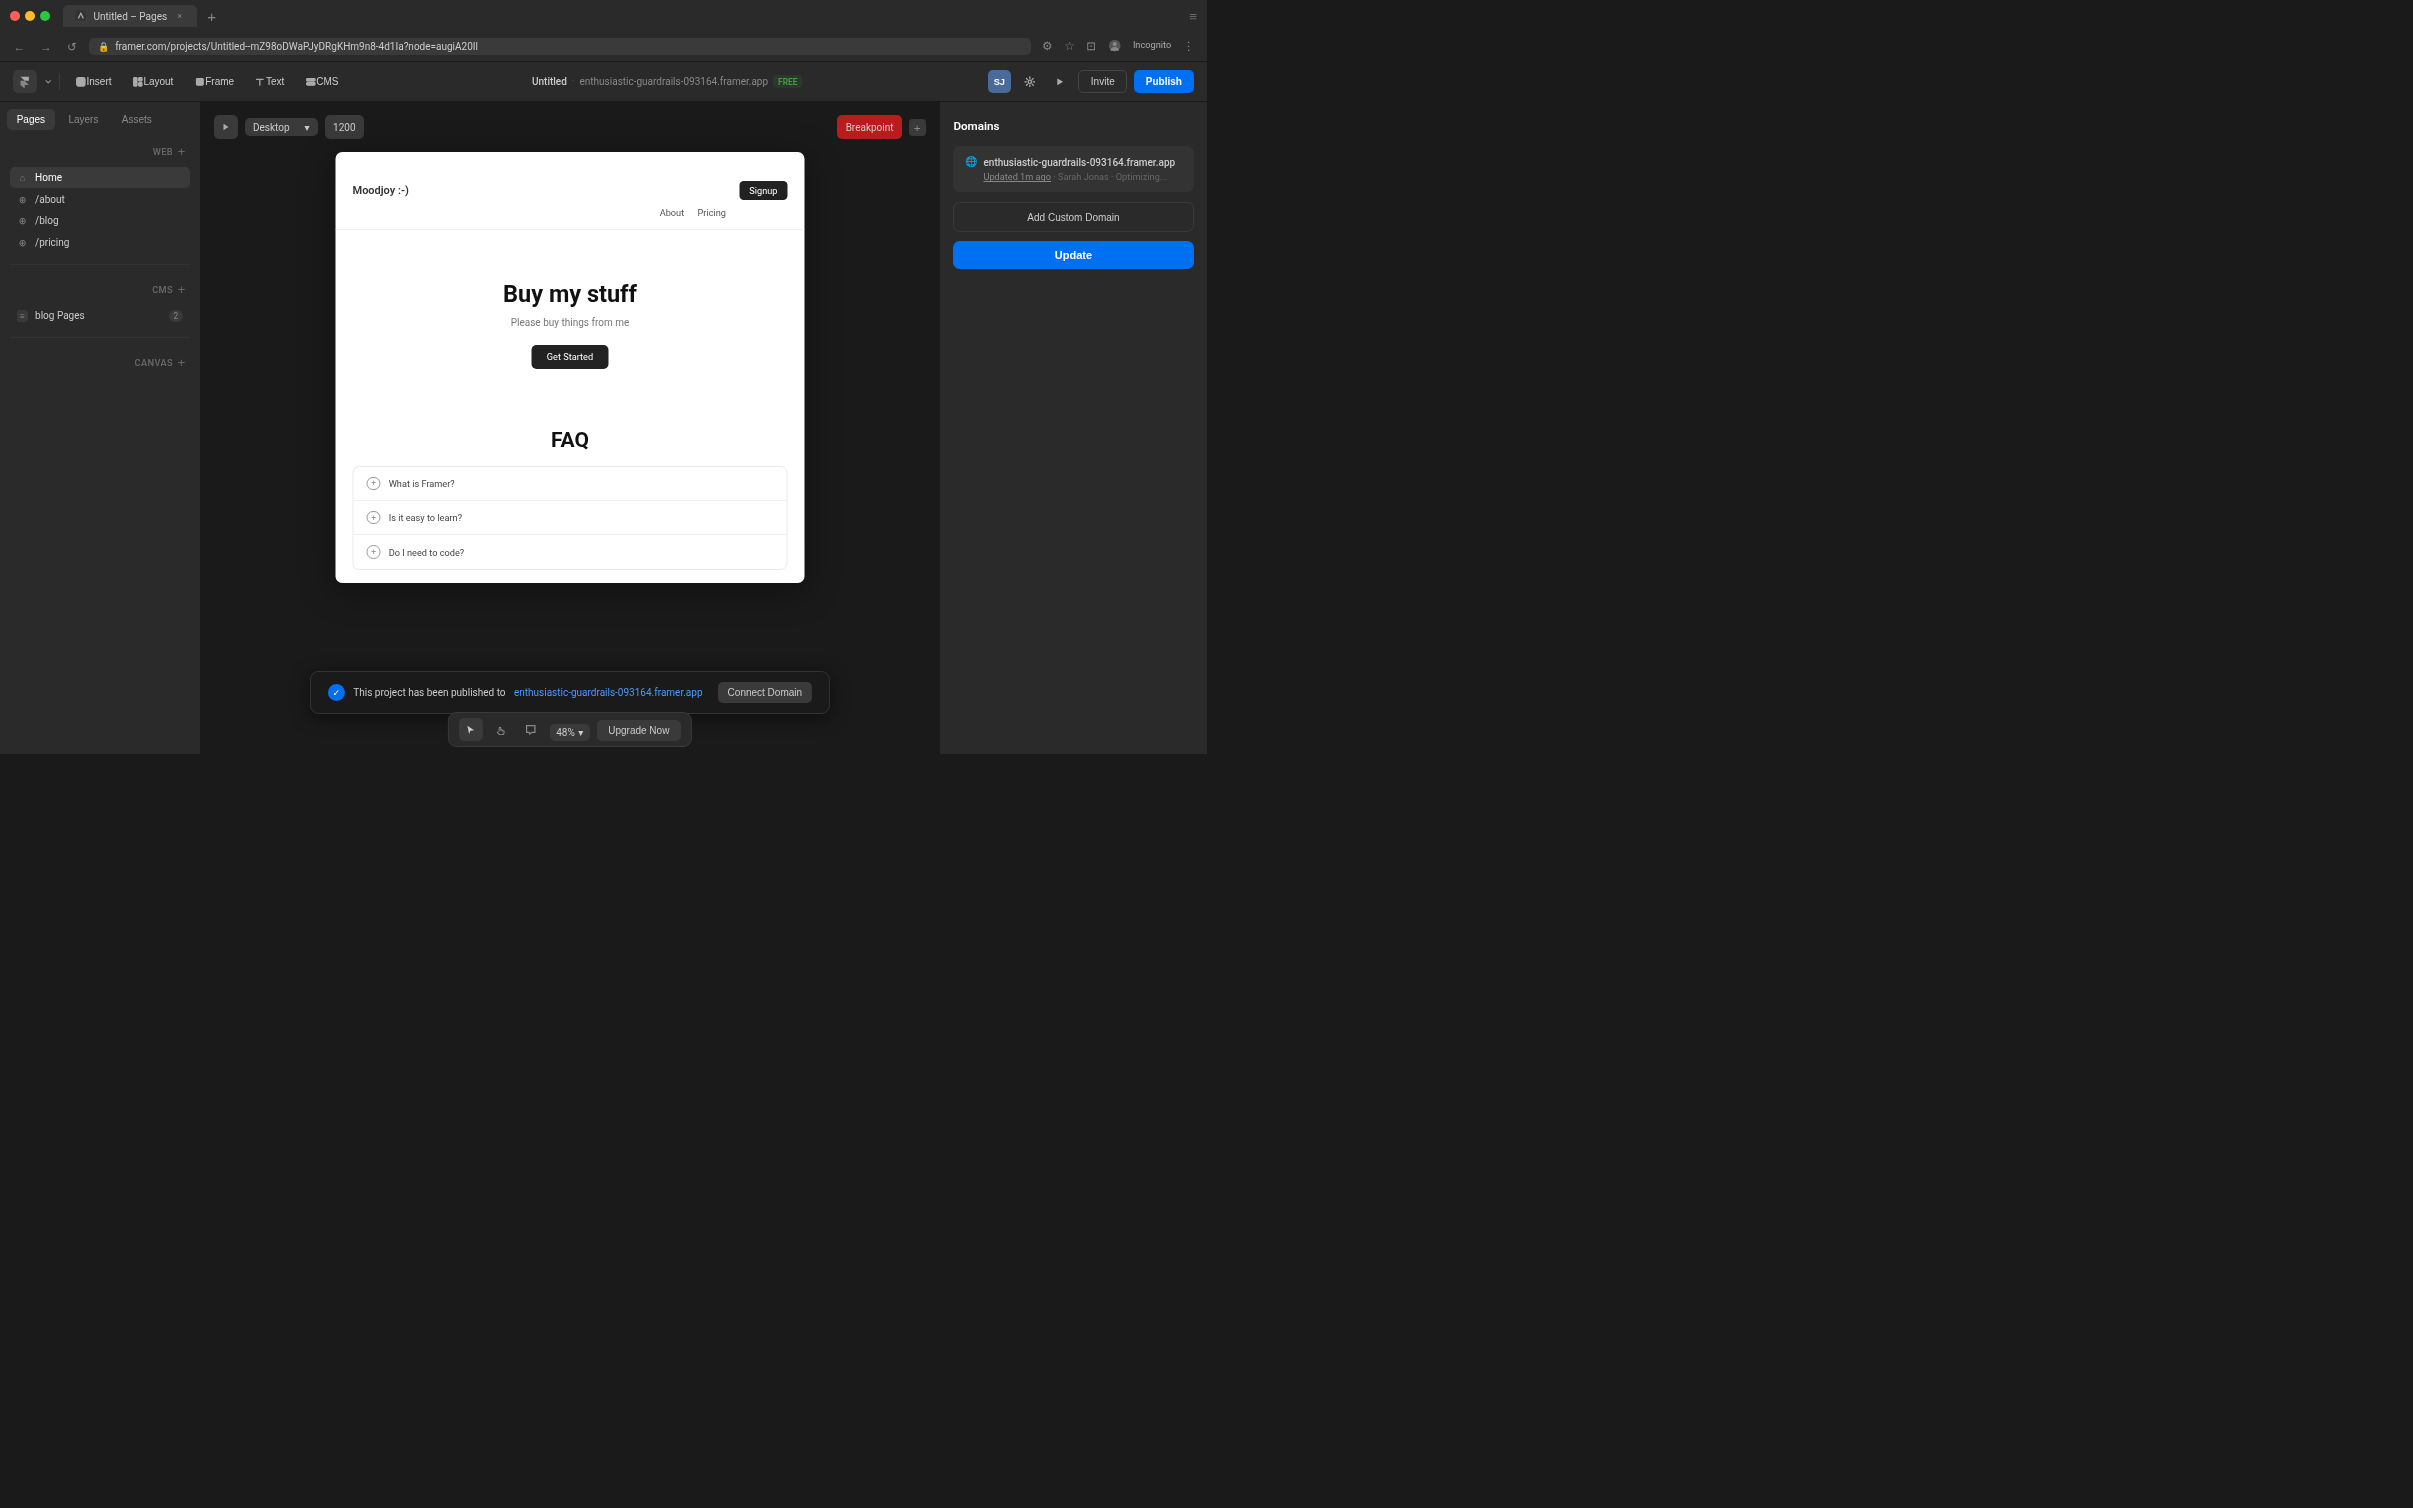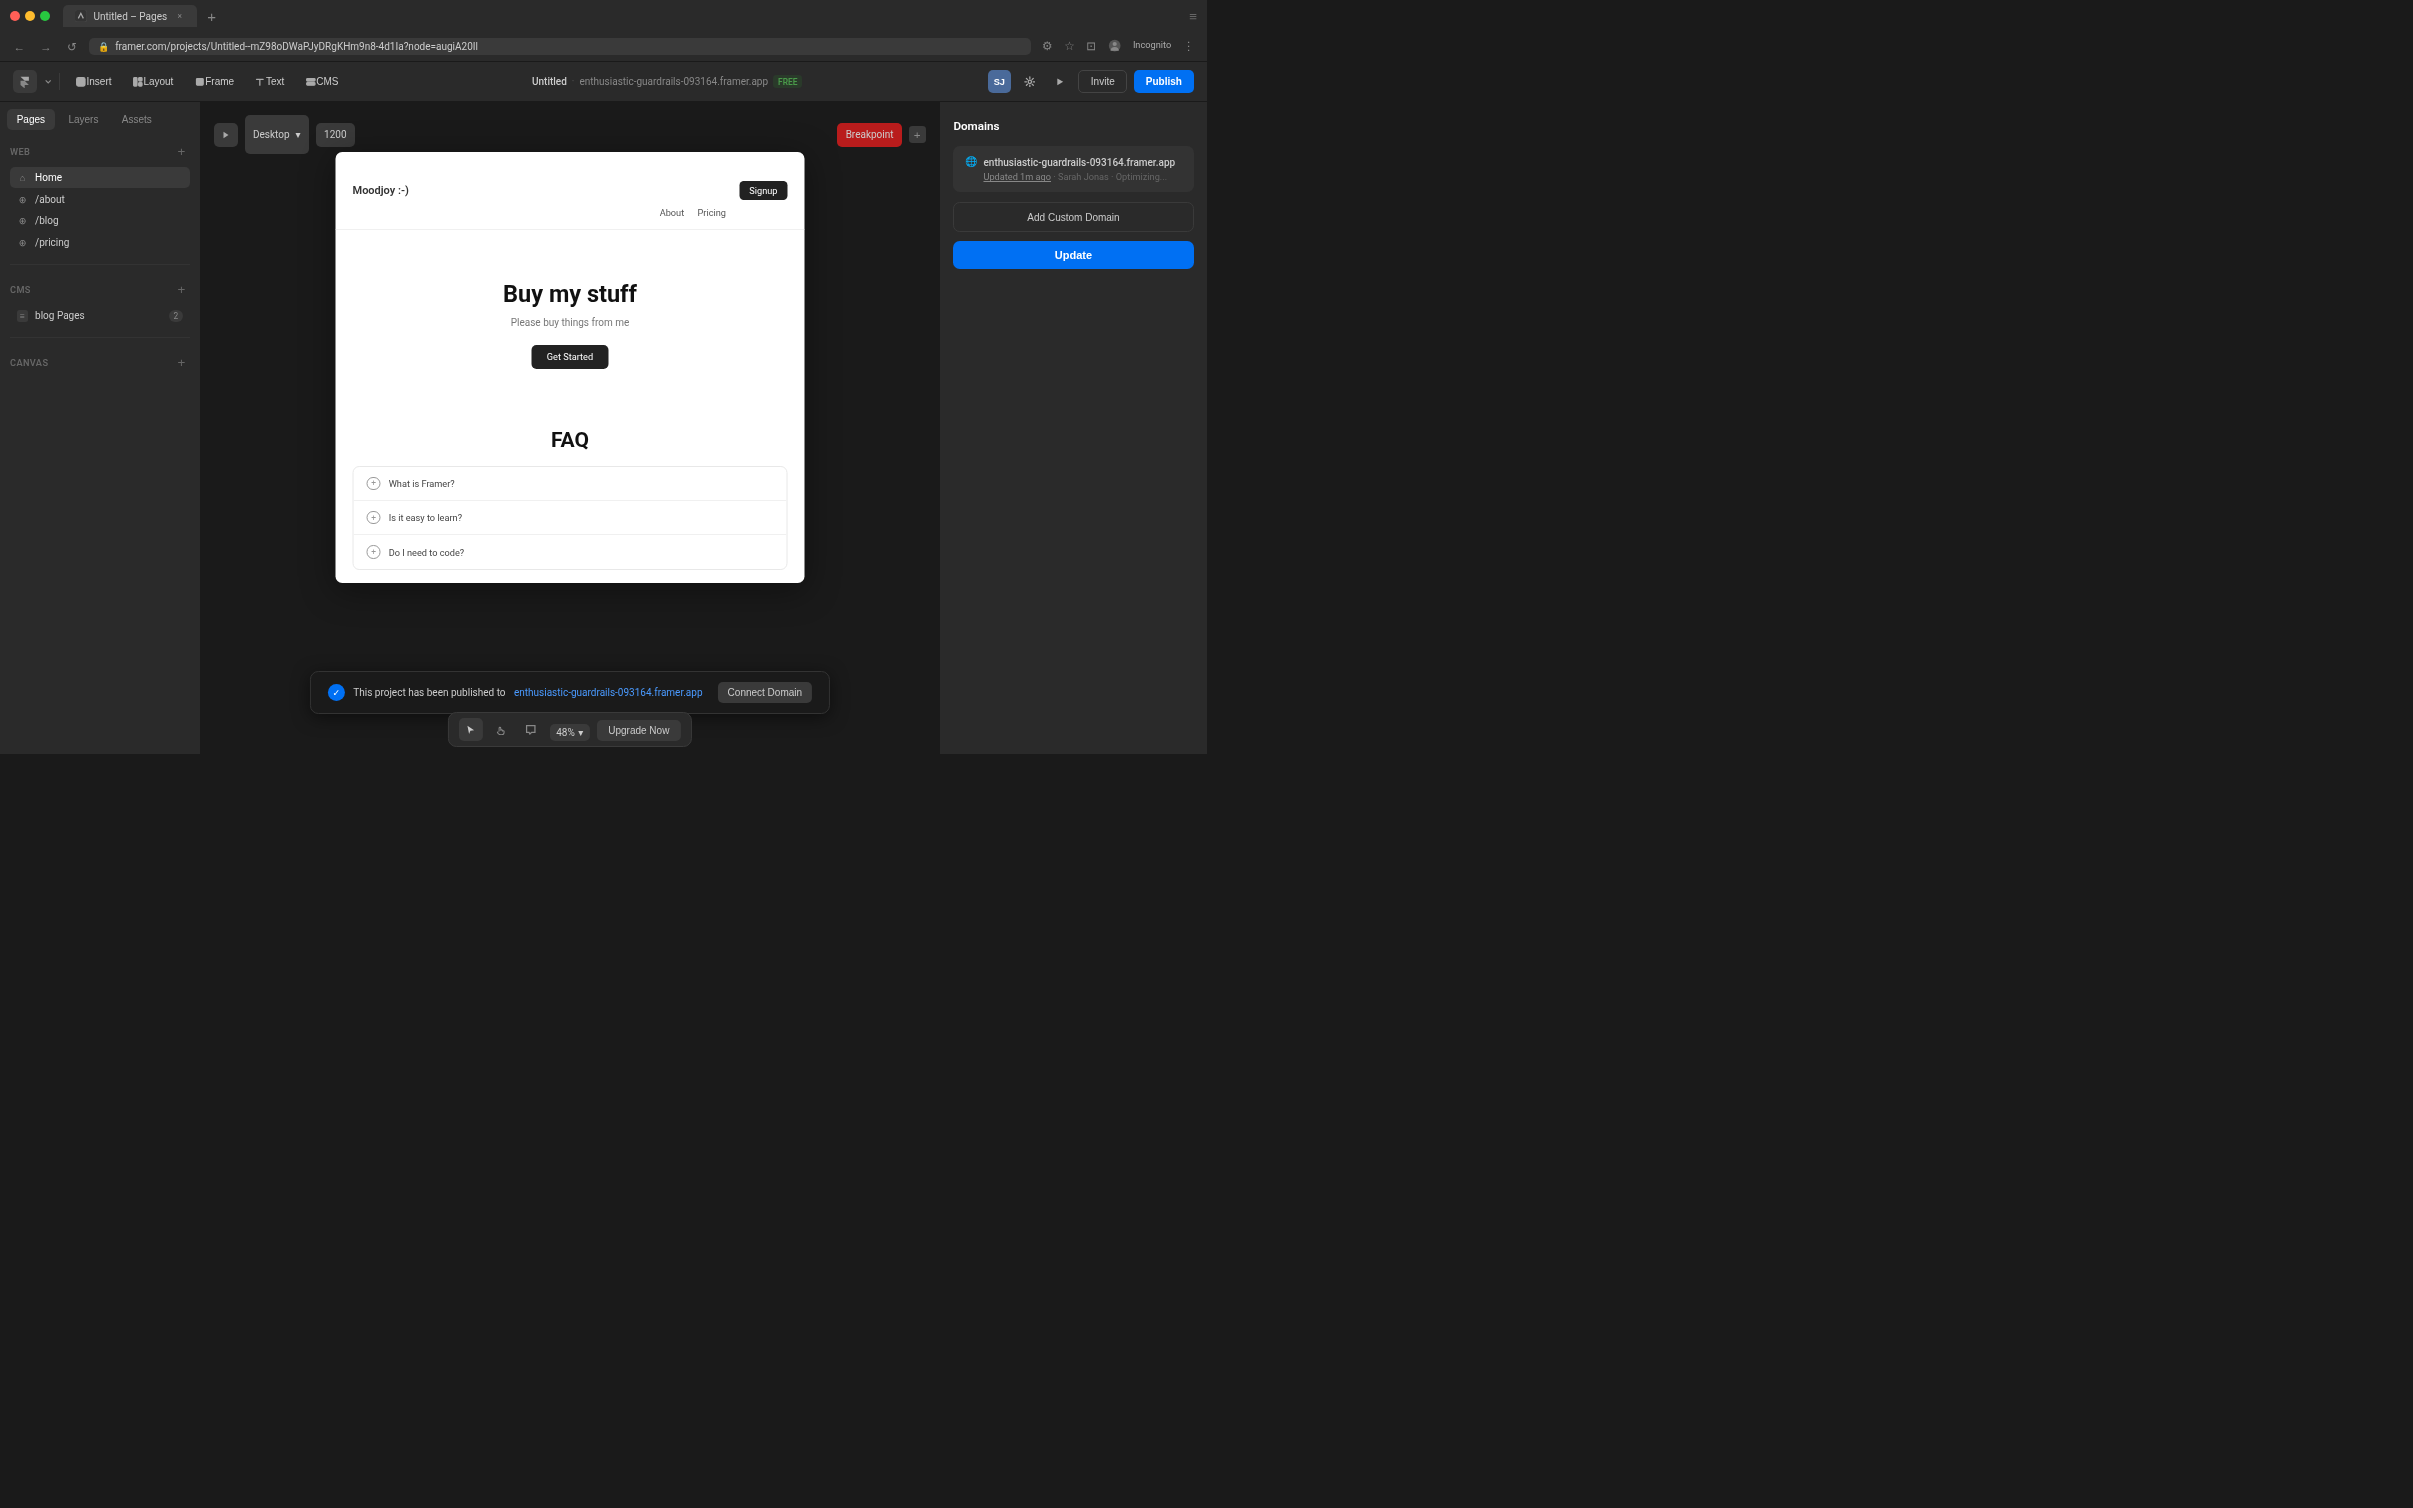--- a/index.html
+++ b/index.html
@@ -300,21 +300,21 @@
       background: #3a3a3a;
       color: #fff;
     }
 
     .sidebar-section {
       padding: 13.4px 10px 6.7px;
     }
     .sidebar-section-header {
       display: flex;
       align-items: center;
-      justify-content: space-between;
+      justify-content: flex-end;
       margin-bottom: 6.7px;
     }
     .sidebar-section-title {
       color: #666;
       font-size: 9.2px;
       font-weight: 600;
       text-transform: uppercase;
       letter-spacing: 0.4px;
     }
     .sidebar-add-btn {
@@ -421,22 +421,22 @@
     .canvas-device-select {
       background: #3a3a3a;
       border: none;
       border-radius: 5px;
       padding: 3.4px 8.4px;
       color: #ccc;
       font-size: 10px;
       cursor: pointer;
       display: flex;
       align-items: center;
-      gap: 6px;
-      height: 39px;
+      gap: 15px;
+      height: 18px;
     }
     .canvas-width {
       background: #3a3a3a;
       border: none;
       border-radius: 5px;
       padding: 3.4px 8.4px;
       color: #ccc;
       font-size: 10px;
       height: 23.5px;
       display: flex;

